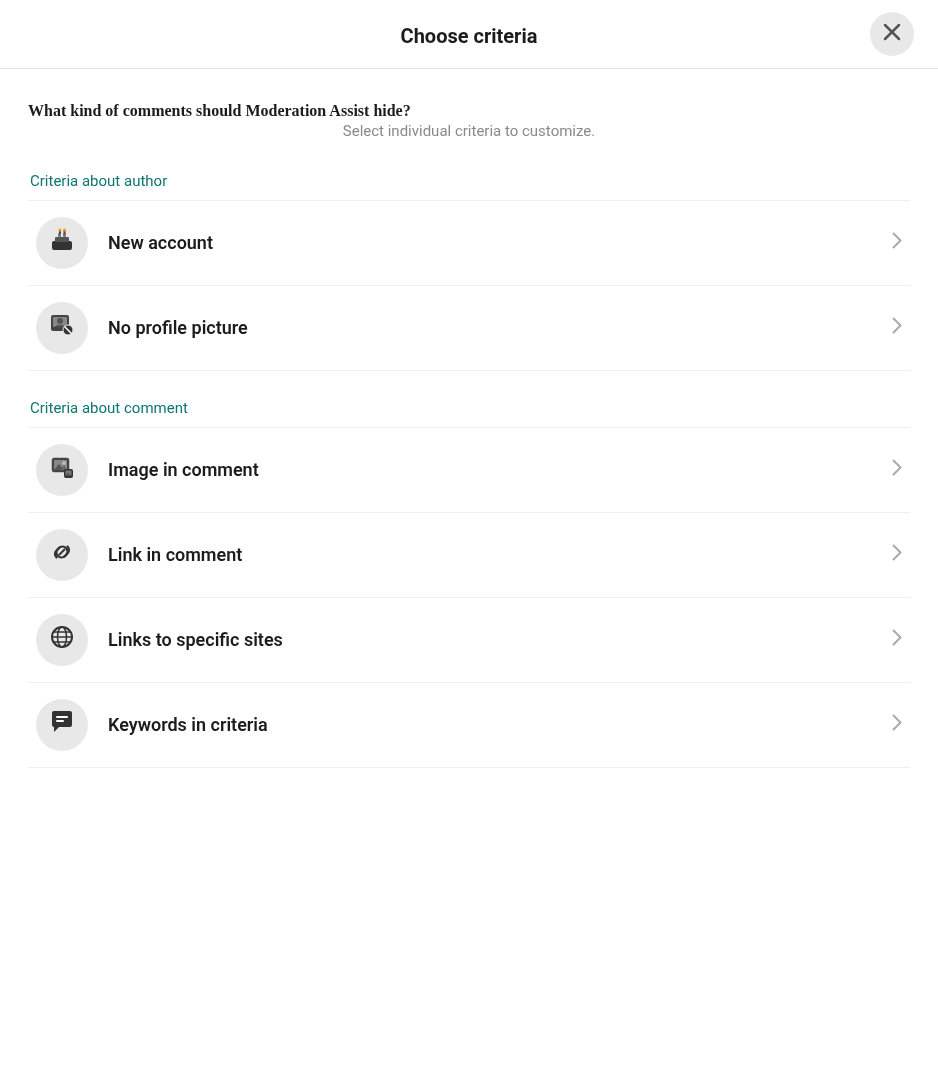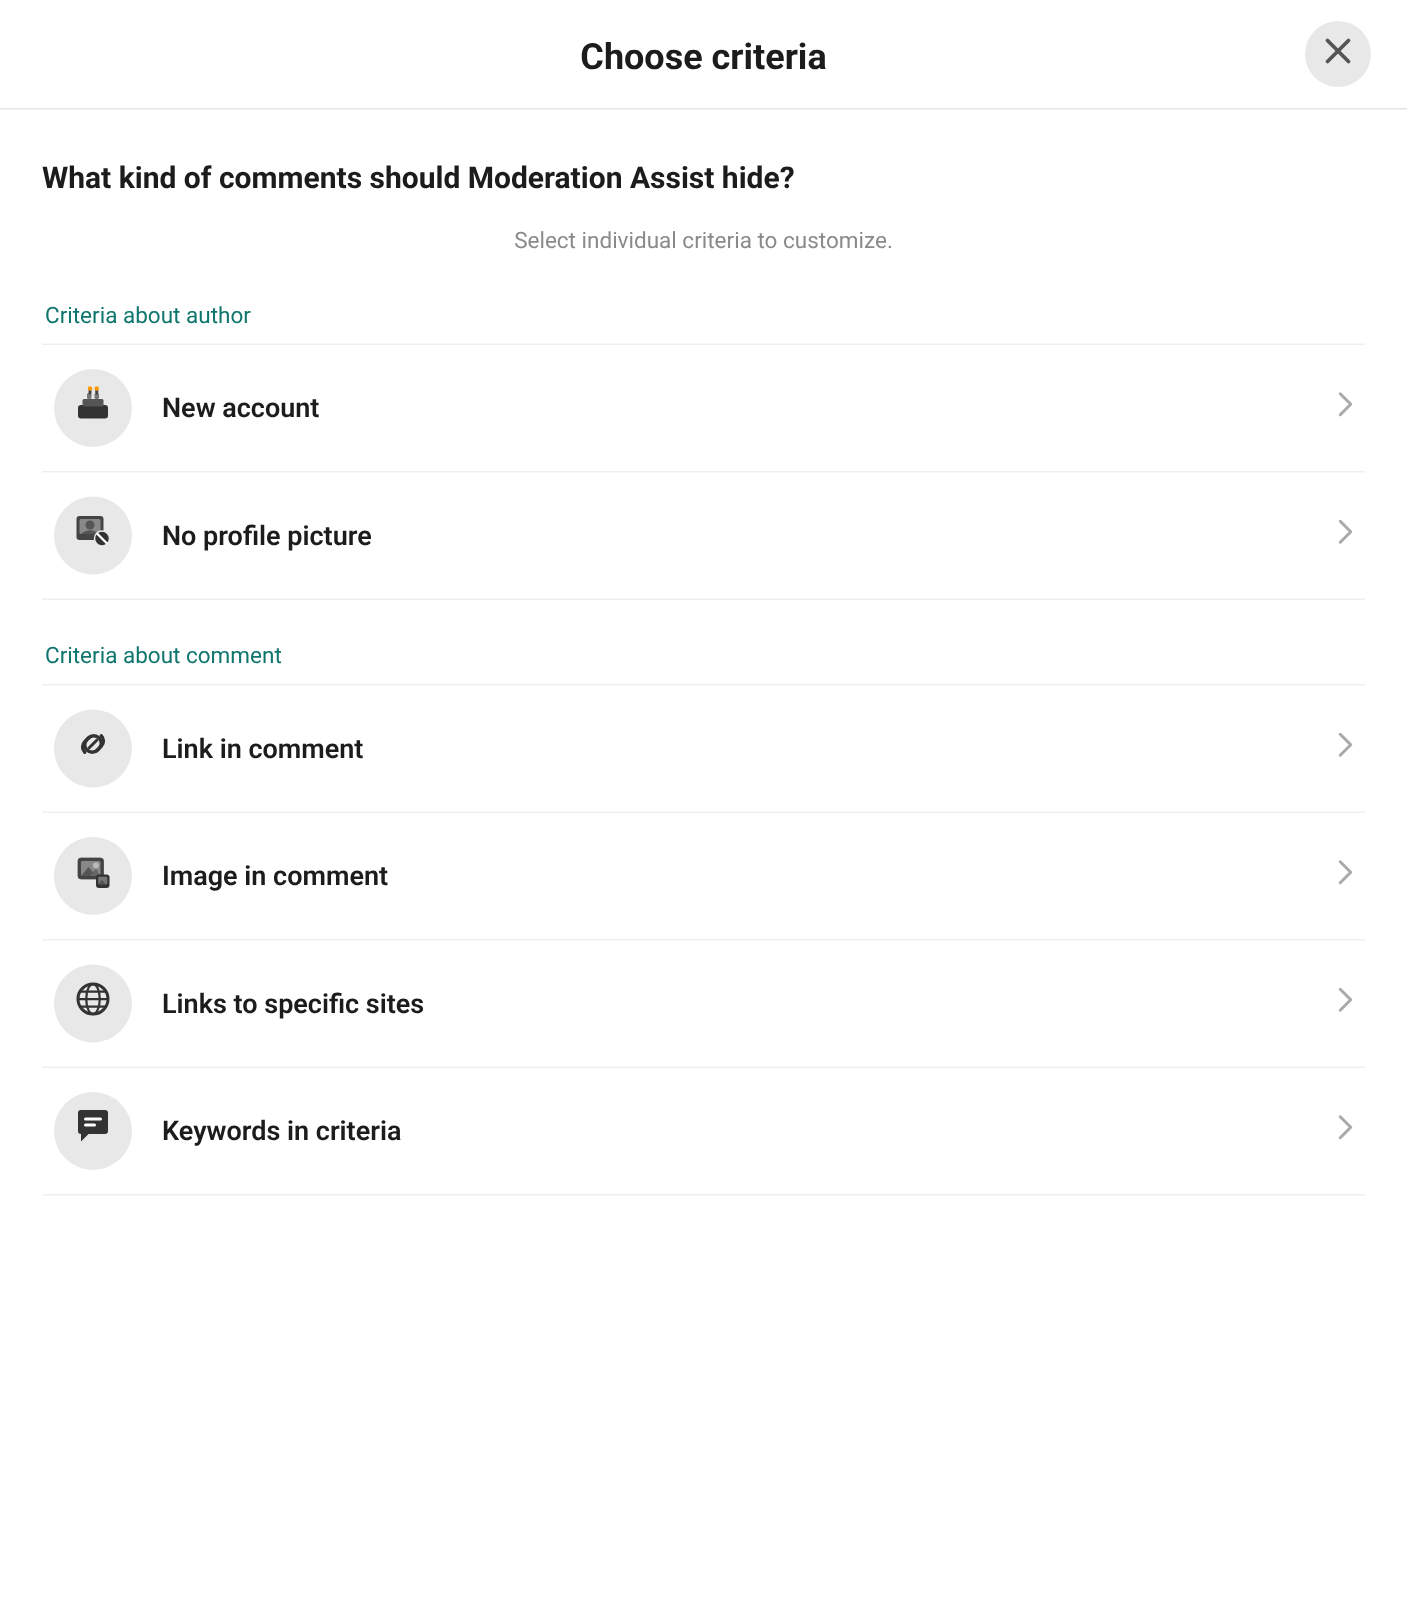--- a/index.html
+++ b/index.html
@@ -19,21 +19,21 @@
     .header {
       display: flex;
       align-items: center;
       justify-content: center;
       padding: 24px 24px 20px;
       position: relative;
       border-bottom: 1px solid #e4e4e4;
     }
 
     .header-title {
-      font-size: 24px;
+      font-size: 20px;
       font-weight: 700;
       text-align: right;
     }
 
     .close-button {
       position: absolute;
       right: 24px;
       top: 50%;
       transform: translateY(-50%);
       width: 44px;
@@ -47,24 +47,25 @@
       justify-content: center;
       font-size: 18px;
       color: #555;
     }
 
     .content {
       padding: 32px 28px 28px;
     }
 
     .main-question {
-      font-size: 20px;
+      font-size: 16px;
       font-weight: 700;
-      margin-bottom: 20px;
+      margin-bottom: 0;
       line-height: 1.3;
+      font-family: Liberation Serif, serif;
     }
 
     .sub-text {
       font-size: 15px;
       color: #8a8a8a;
       margin-bottom: 32px;
       text-align: center;
     }
 
     .section-label {
@@ -197,55 +198,55 @@
       </li>
     </ul>
 
     <p class="section-label">Criteria about comment</p>
     <ul class="criteria-list">
 
       <li class="criteria-item">
         <div class="criteria-icon">
           <span>
             <svg class="icon-svg" viewBox="0 0 26 26" fill="none">
+
+              <rect x="3" y="4" width="17" height="14" rx="2" fill="#444" stroke="#444" stroke-width="0.5"></rect>
+              <rect x="5" y="6" width="13" height="10" rx="1" fill="#888"></rect>
+
+              <polygon points="5,16 10,10 15,16" fill="#555"></polygon>
+              <polygon points="11,16 15,11 18,16" fill="#666"></polygon>
+
+              <circle cx="15" cy="9" r="2" fill="#bbb"></circle>
+
+              <rect x="15" y="15" width="9" height="9" rx="2" fill="#333"></rect>
+              <rect x="16.5" y="16.5" width="6" height="5" rx="0.5" fill="#777"></rect>
+              <polygon points="16.5,21.5 19,18.5 21.5,21.5" fill="#555"></polygon>
+            </svg>
+          </span>
+        </div>
+        <span class="criteria-label">Image in comment</span>
+        <span class="chevron">
+          <svg width="10" height="17" viewBox="0 0 10 17" fill="none">
+            <path d="M1.5 1.5L8.5 8.5L1.5 15.5" stroke="#aaa" stroke-width="2" stroke-linecap="round" stroke-linejoin="round"></path>
+          </svg>
+        </span>
+      </li>
+
+      <li class="criteria-item">
+        <div class="criteria-icon">
+          <span>
+            <svg class="icon-svg" viewBox="0 0 26 26" fill="none">
               <path d="M10.5 15.5L15.5 10.5" stroke="#333" stroke-width="2" stroke-linecap="round"></path>
               <path d="M7.5 18.5C5.5 16.5 5.5 13.5 7.5 11.5L10 9C12 7 15 7 17 9C19 11 19 14 17 16L15.5 17.5" stroke="#333" stroke-width="2.2" stroke-linecap="round" fill="none"></path>
               <path d="M10.5 8.5L9 7C7 5 7 9.5 9 11.5C11 13.5 11 16.5 9 18.5C7 20.5 4 20.5 4 18.5" stroke="none"></path>
               <path d="M18.5 7.5C20.5 9.5 20.5 12.5 18.5 14.5L16 17C14 19 11 19 9 17C7 15 7 12 9 10L10.5 8.5" stroke="#333" stroke-width="2.2" stroke-linecap="round" fill="none"></path>
             </svg>
           </span>
         </div>
         <span class="criteria-label">Link in comment</span>
-        <span class="chevron">
-          <svg width="10" height="17" viewBox="0 0 10 17" fill="none">
-            <path d="M1.5 1.5L8.5 8.5L1.5 15.5" stroke="#aaa" stroke-width="2" stroke-linecap="round" stroke-linejoin="round"></path>
-          </svg>
-        </span>
-      </li>
-
-      <li class="criteria-item">
-        <div class="criteria-icon">
-          <span>
-            <svg class="icon-svg" viewBox="0 0 26 26" fill="none">
-
-              <rect x="3" y="4" width="17" height="14" rx="2" fill="#444" stroke="#444" stroke-width="0.5"></rect>
-              <rect x="5" y="6" width="13" height="10" rx="1" fill="#888"></rect>
-
-              <polygon points="5,16 10,10 15,16" fill="#555"></polygon>
-              <polygon points="11,16 15,11 18,16" fill="#666"></polygon>
-
-              <circle cx="15" cy="9" r="2" fill="#bbb"></circle>
-
-              <rect x="15" y="15" width="9" height="9" rx="2" fill="#333"></rect>
-              <rect x="16.5" y="16.5" width="6" height="5" rx="0.5" fill="#777"></rect>
-              <polygon points="16.5,21.5 19,18.5 21.5,21.5" fill="#555"></polygon>
-            </svg>
-          </span>
-        </div>
-        <span class="criteria-label">Image in comment</span>
         <span class="chevron">
           <svg width="10" height="17" viewBox="0 0 10 17" fill="none">
             <path d="M1.5 1.5L8.5 8.5L1.5 15.5" stroke="#aaa" stroke-width="2" stroke-linecap="round" stroke-linejoin="round"></path>
           </svg>
         </span>
       </li>
 
       <li class="criteria-item">
         <div class="criteria-icon">
           <span>

